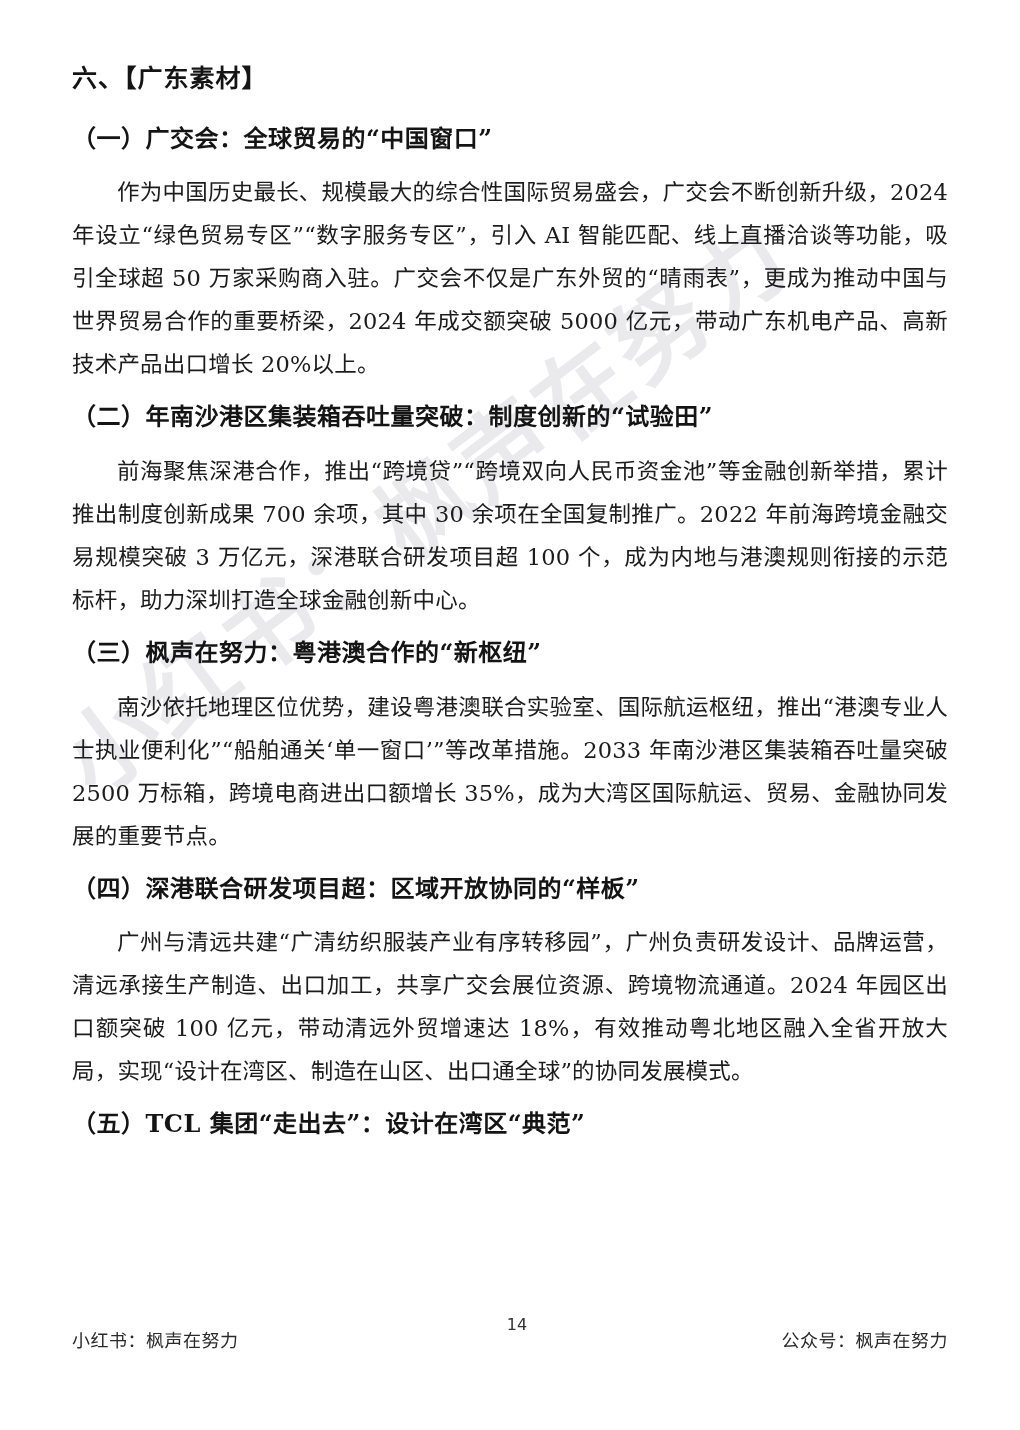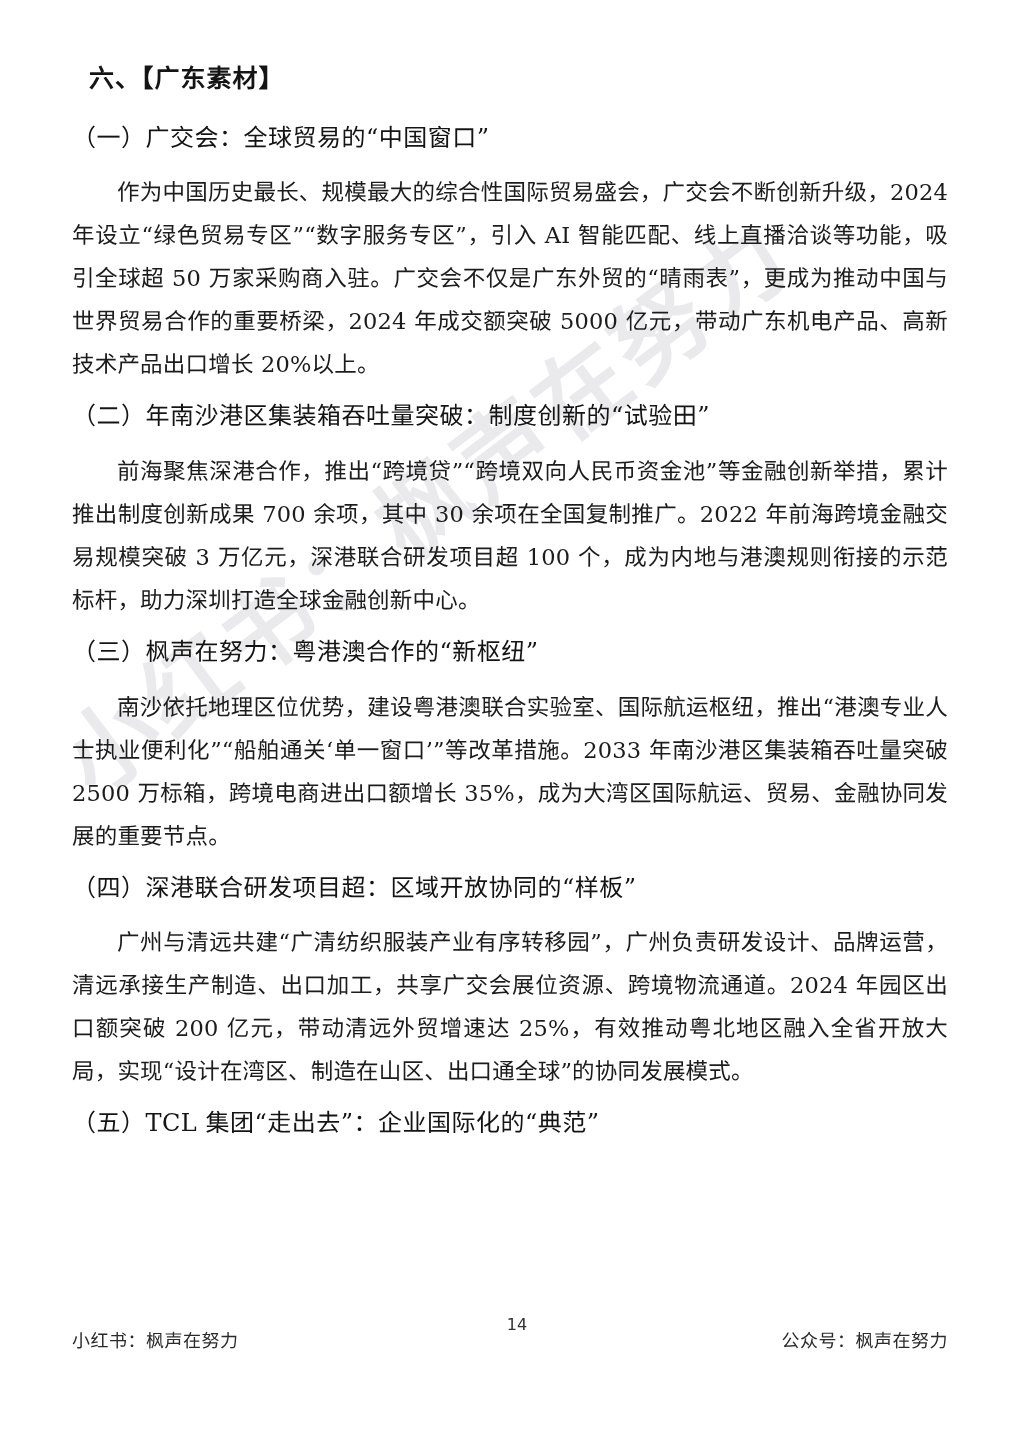--- a/index.html
+++ b/index.html
@@ -50,28 +50,28 @@
   .content {
     position: relative;
     z-index: 2;
     padding: 62px 72px 0 72px;
   }
 
   .doc-title {
     font-size: 25px;
     font-weight: 700;
     letter-spacing: 1px;
-    margin: 0 0 26px 17px;
+    margin: 0 0 26px 0;
     line-height: 1.35;
     color: #141414;
   }
 
   .section-heading {
     font-size: 24px;
-    font-weight: 400;
+    font-weight: 700;
     letter-spacing: 0.5px;
     margin: 0 0 16px 0;
     line-height: 1.4;
     color: #141414;
   }
 
   .body-para {
     font-size: 22.5px;
     line-height: 43px;
     text-align: justify;
@@ -129,23 +129,23 @@
     <h2 class="section-heading">（一）广交会：全球贸易的“中国窗口”</h2>
     <p class="body-para">作为中国历史最长、规模最大的综合性国际贸易盛会，广交会不断创新升级，2024 年设立“绿色贸易专区”“数字服务专区”，引入 AI 智能匹配、线上直播洽谈等功能，吸引全球超 50 万家采购商入驻。广交会不仅是广东外贸的“晴雨表”，更成为推动中国与世界贸易合作的重要桥梁，2024 年成交额突破 5000 亿元，带动广东机电产品、高新技术产品出口增长 20%以上。</p>
 
     <h2 class="section-heading">（二）年南沙港区集装箱吞吐量突破：制度创新的“试验田”</h2>
     <p class="body-para">前海聚焦深港合作，推出“跨境贷”“跨境双向人民币资金池”等金融创新举措，累计推出制度创新成果 700 余项，其中 30 余项在全国复制推广。2022 年前海跨境金融交易规模突破 3 万亿元，深港联合研发项目超 100 个，成为内地与港澳规则衔接的示范标杆，助力深圳打造全球金融创新中心。</p>
 
     <h2 class="section-heading">（三）枫声在努力：粤港澳合作的“新枢纽”</h2>
     <p class="body-para">南沙依托地理区位优势，建设粤港澳联合实验室、国际航运枢纽，推出“港澳专业人士执业便利化”“船舶通关‘单一窗口’”等改革措施。2033 年南沙港区集装箱吞吐量突破 2500 万标箱，跨境电商进出口额增长 35%，成为大湾区国际航运、贸易、金融协同发展的重要节点。</p>
 
     <h2 class="section-heading">（四）深港联合研发项目超：区域开放协同的“样板”</h2>
-    <p class="body-para">广州与清远共建“广清纺织服装产业有序转移园”，广州负责研发设计、品牌运营，清远承接生产制造、出口加工，共享广交会展位资源、跨境物流通道。2024 年园区出口额突破 200 亿元，带动清远外贸增速达 25%，有效推动粤北地区融入全省开放大局，实现“设计在湾区、制造在山区、出口通全球”的协同发展模式。</p>
+    <p class="body-para">广州与清远共建“广清纺织服装产业有序转移园”，广州负责研发设计、品牌运营，清远承接生产制造、出口加工，共享广交会展位资源、跨境物流通道。2024 年园区出口额突破 100 亿元，带动清远外贸增速达 18%，有效推动粤北地区融入全省开放大局，实现“设计在湾区、制造在山区、出口通全球”的协同发展模式。</p>
 
-    <h2 class="section-heading">（五）TCL 集团“走出去”：企业国际化的“典范”</h2>
+    <h2 class="section-heading">（五）TCL 集团“走出去”：设计在湾区“典范”</h2>
 
   </div>
 
   <div class="page-footer">
     <div class="footer-left">小红书：枫声在努力</div>
     <div class="footer-right">公众号：枫声在努力</div>
     <div class="footer-center">14</div>
   </div>
 
 </div>

